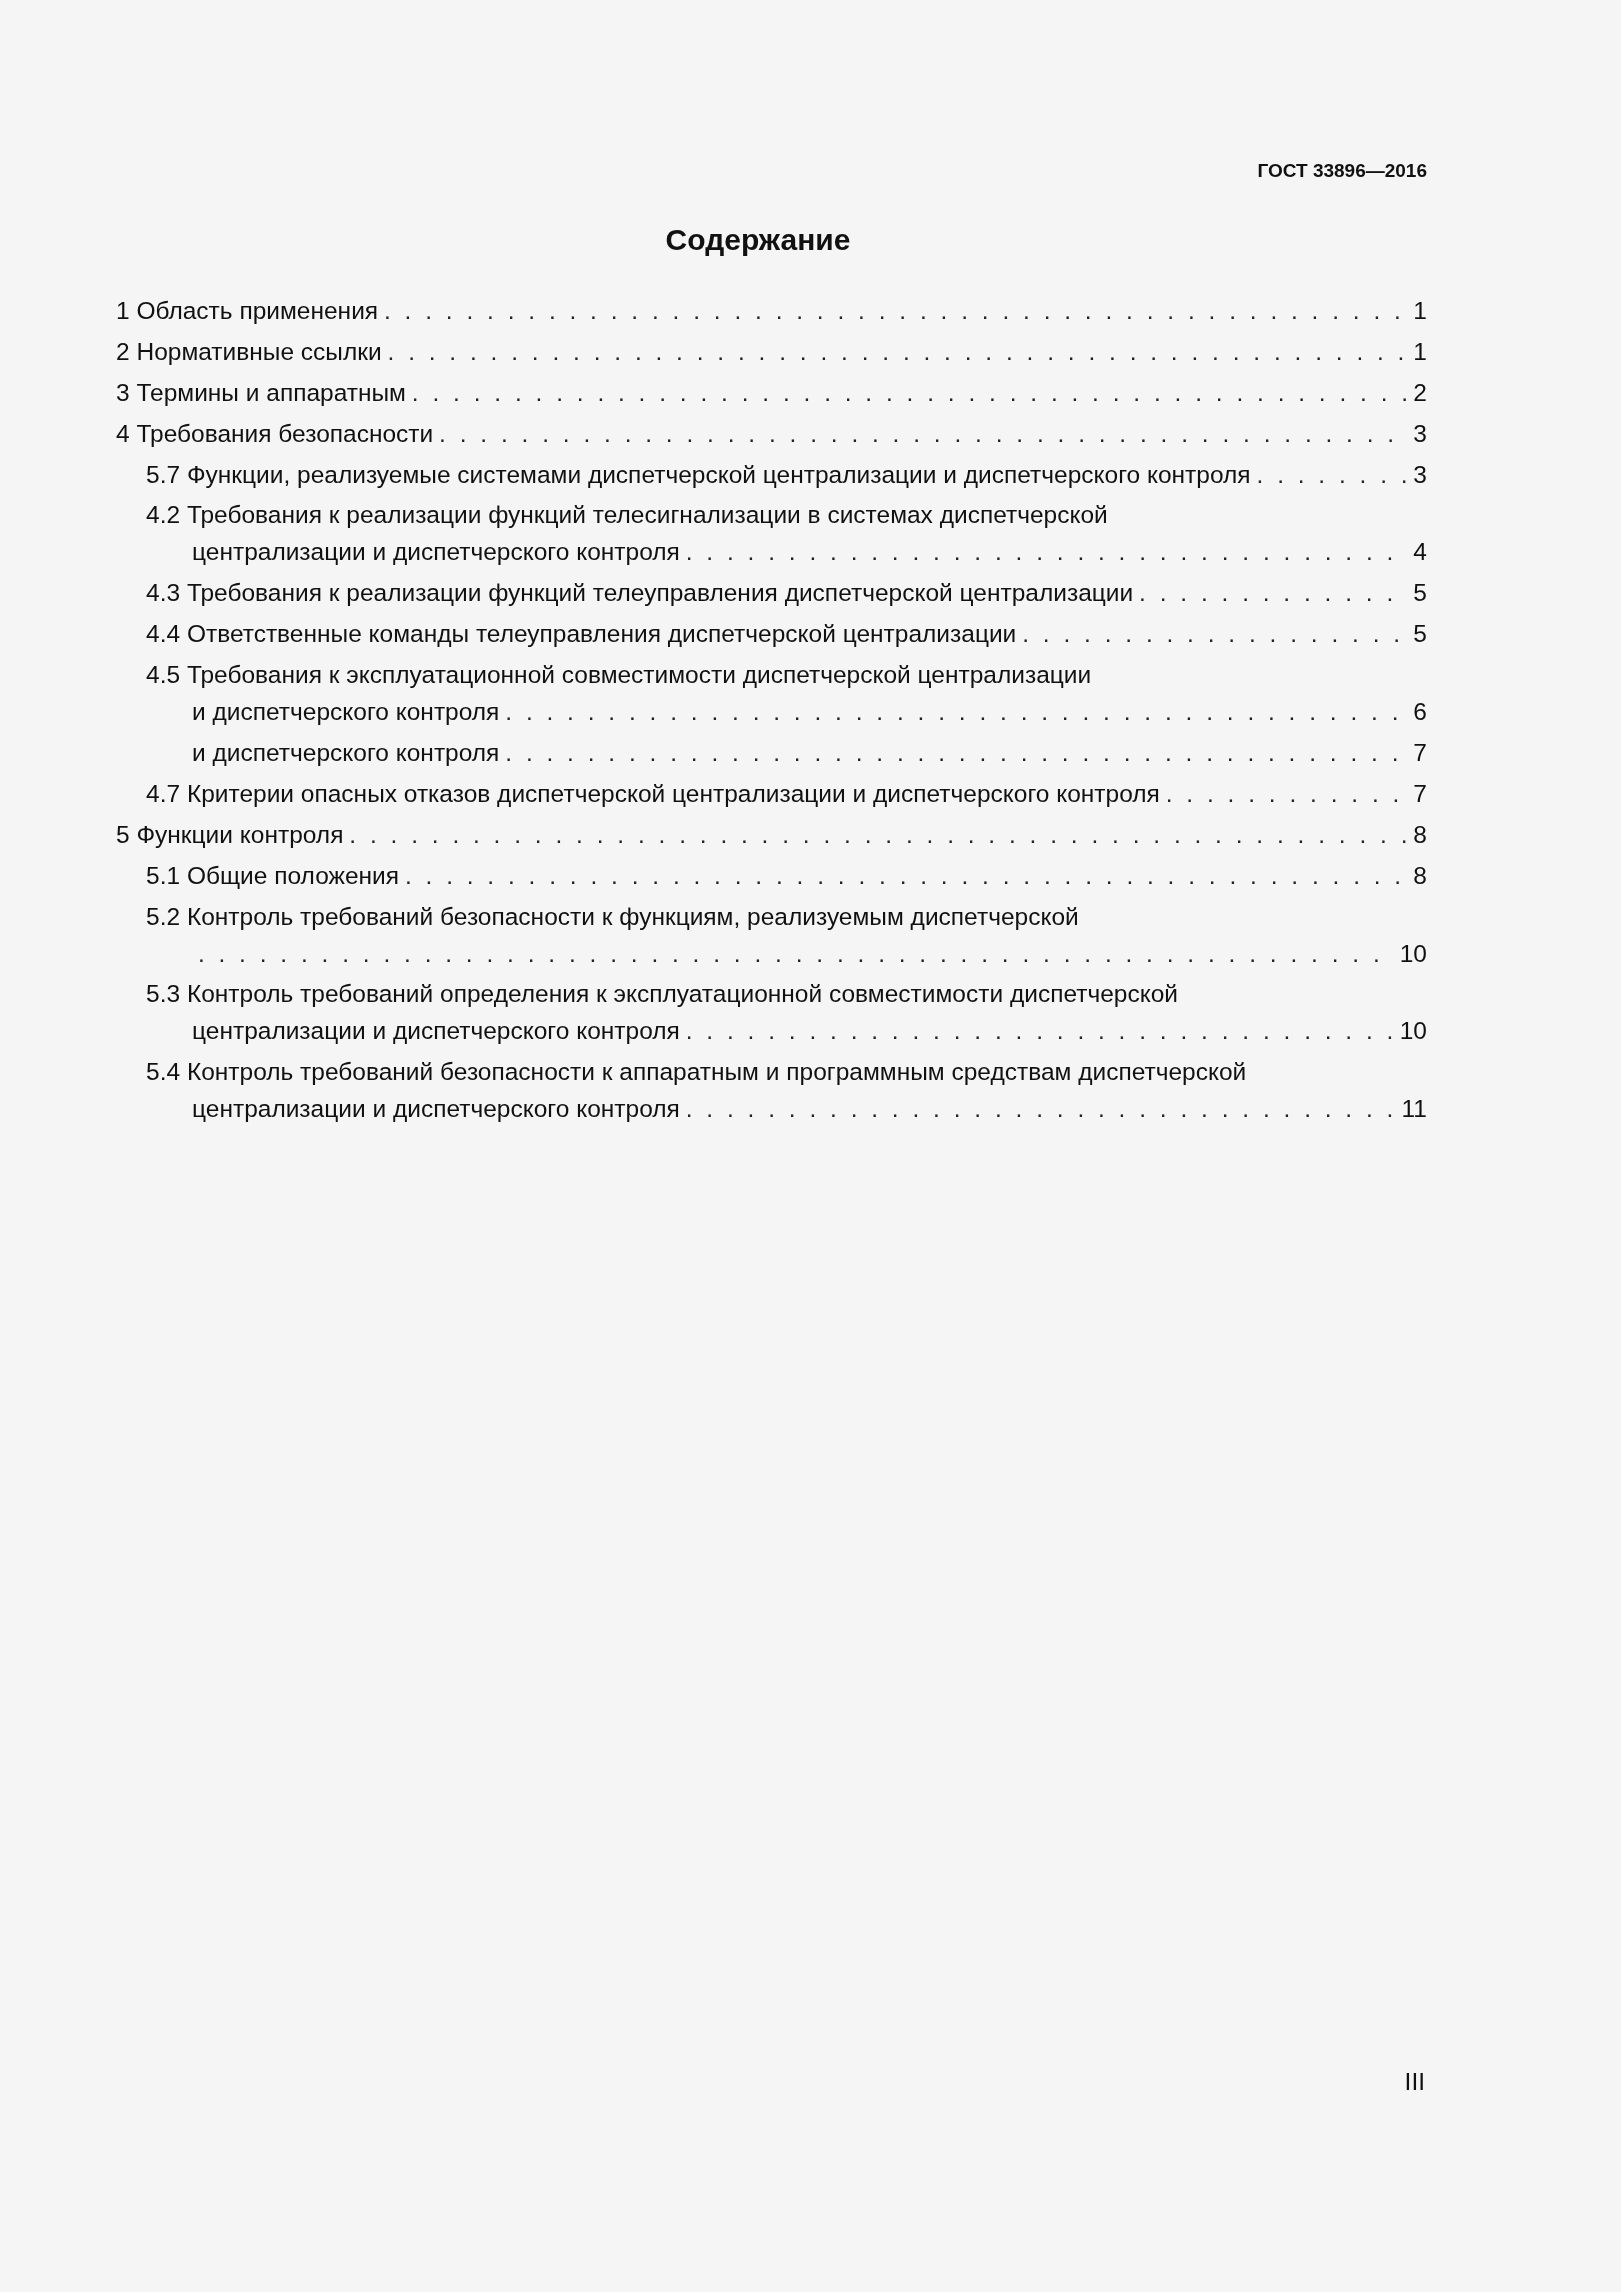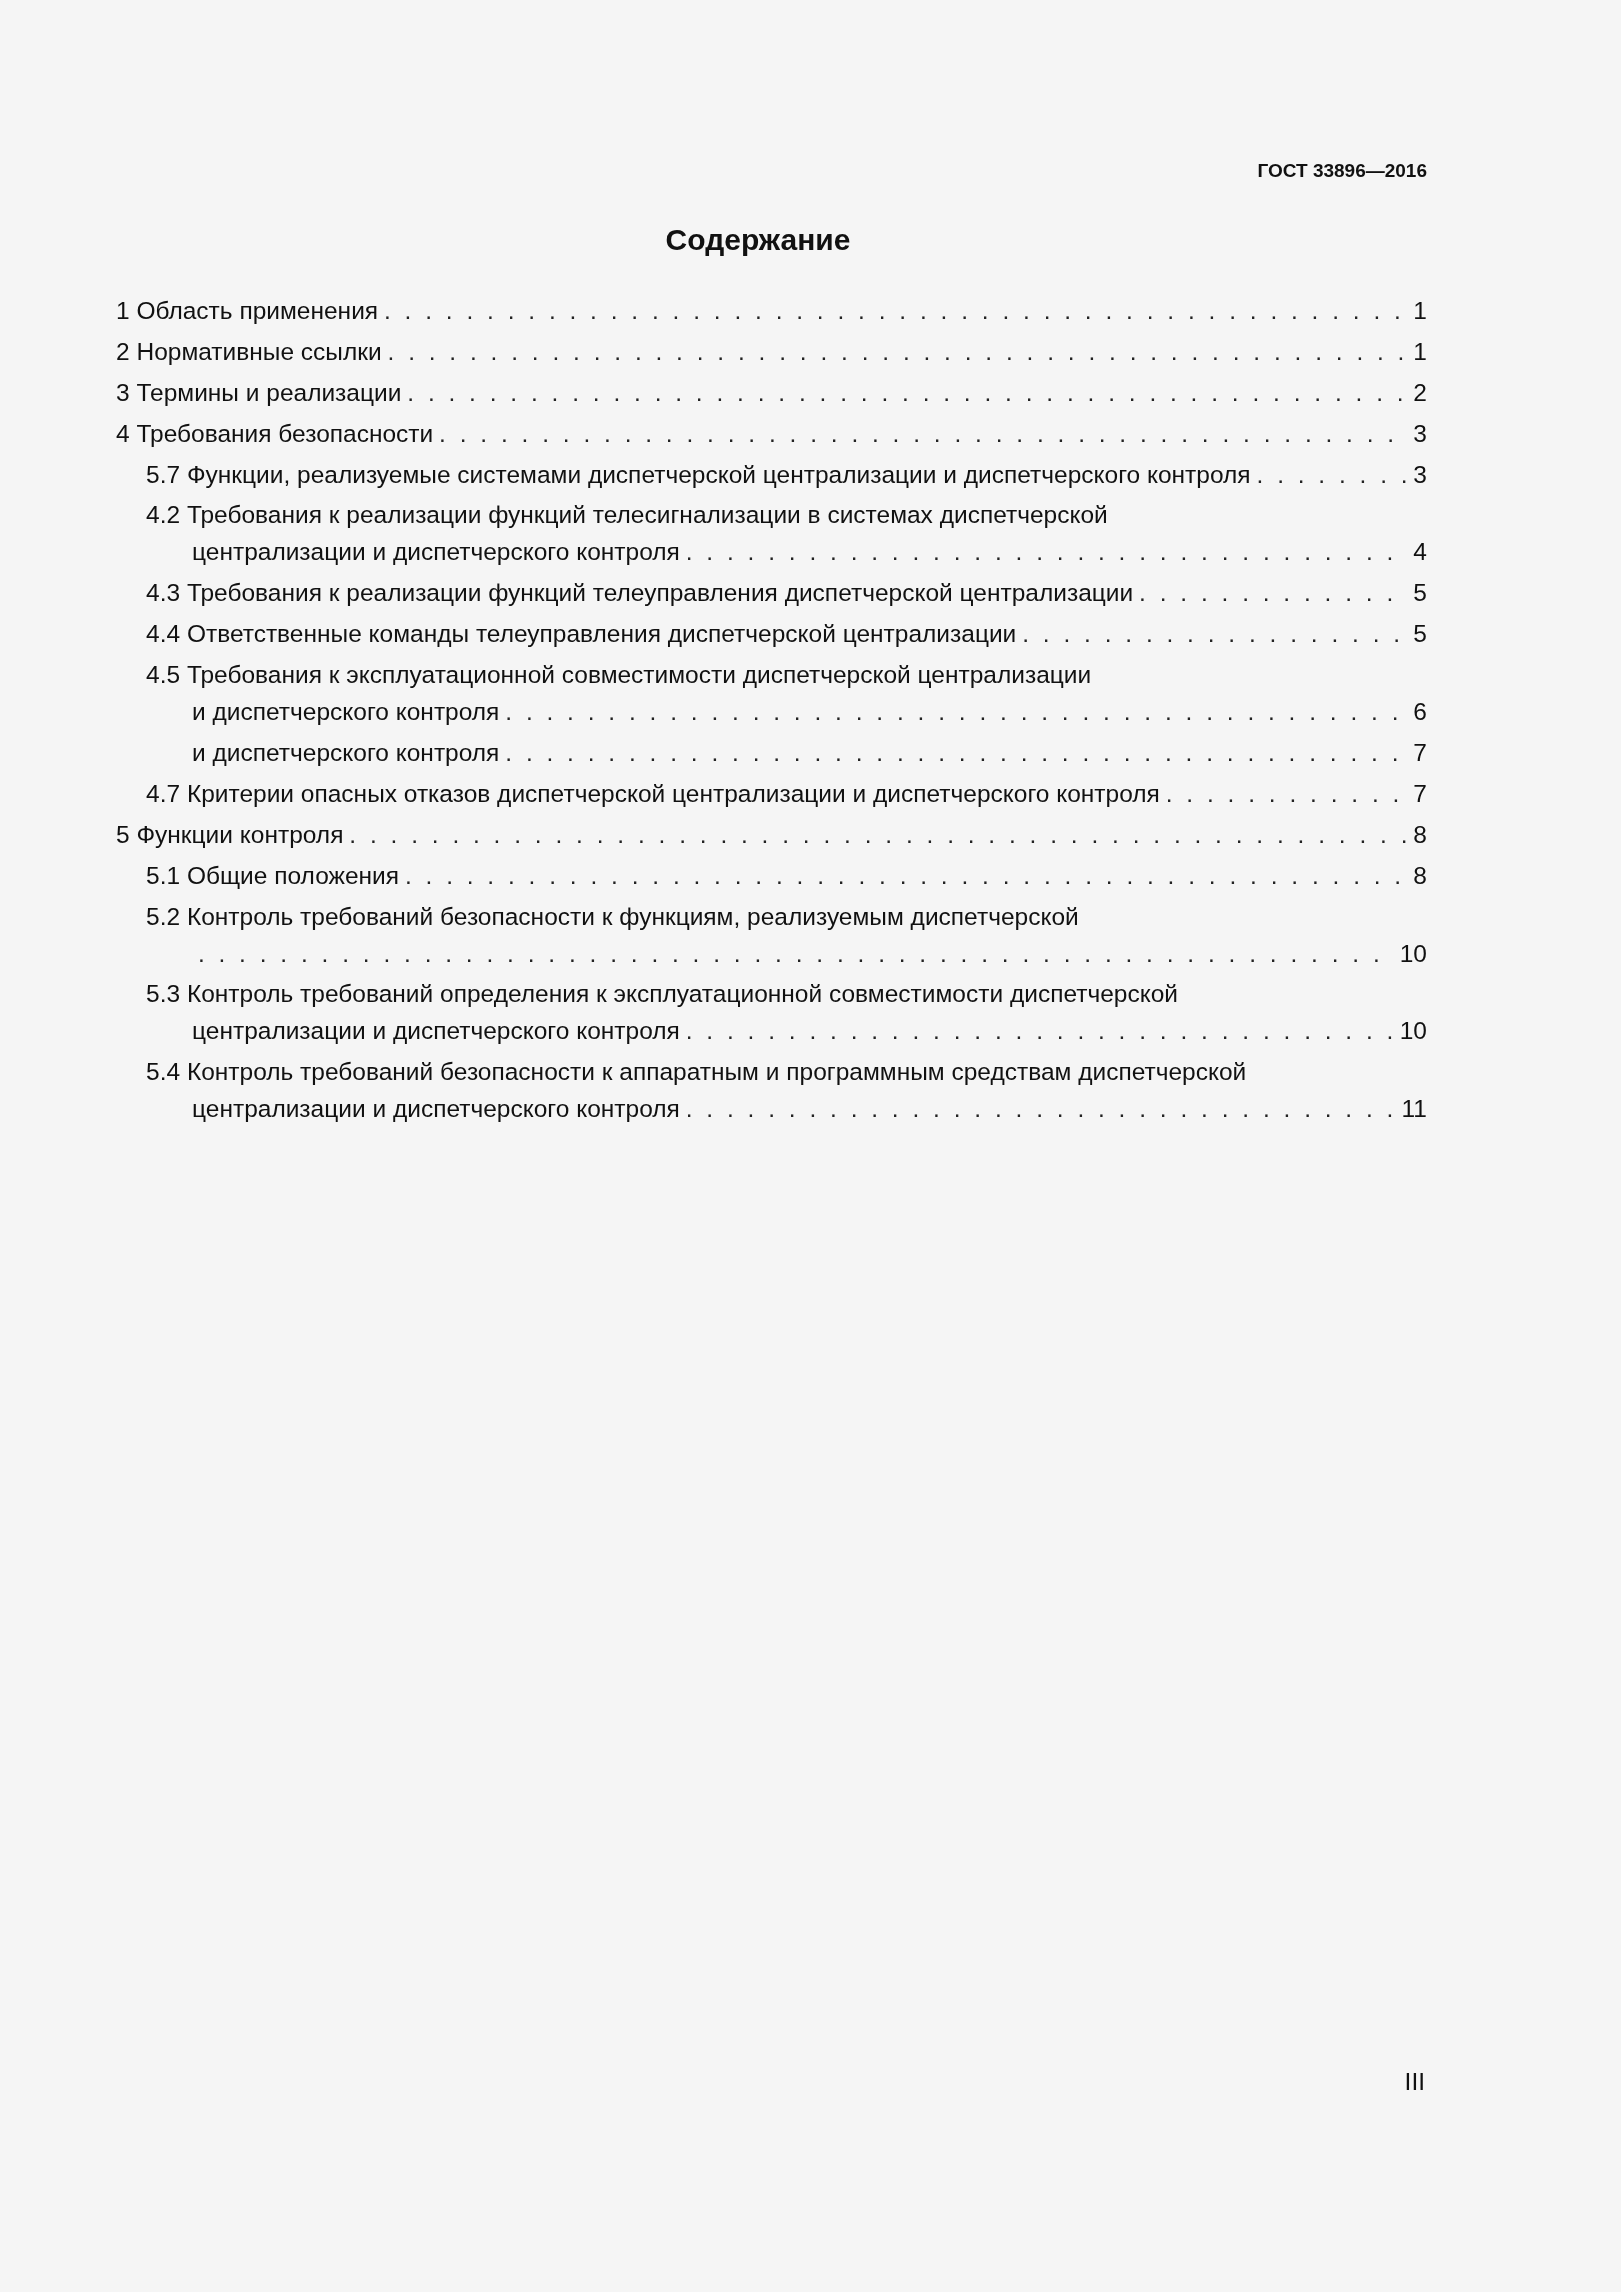--- a/index.html
+++ b/index.html
@@ -61,21 +61,21 @@
     <div class="line">
       <span class="txt"><span>2</span> <span>Нормативные ссылки</span></span>
       <span class="dots">. . . . . . . . . . . . . . . . . . . . . . . . . . . . . . . . . . . . . . . . . . . . . . . . . . . . . . . . . . . . . . . . . . . . . . . . . . . . . . . . . . . . . . . . . . . . . . . . . . . . . . .</span>
       <span class="pg">1</span>
     </div>
   </div>
   <div class="gap"></div>
 
   <div class="entry l1">
     <div class="line">
-      <span class="txt"><span>3</span> <span>Термины и реализации</span></span>
+      <span class="txt"><span>3</span> <span>Термины и аппаратным</span></span>
       <span class="dots">. . . . . . . . . . . . . . . . . . . . . . . . . . . . . . . . . . . . . . . . . . . . . . . . . . . . . . . . . . . . . . . . . . . . . . . . . . . . . . . . . . . . . . . . . . . . . . . . . . . . . . .</span>
       <span class="pg">2</span>
     </div>
   </div>
   <div class="gap"></div>
 
   <div class="entry l1">
     <div class="line">
       <span class="txt"><span>4</span> <span>Требования безопасности</span></span>
       <span class="dots">. . . . . . . . . . . . . . . . . . . . . . . . . . . . . . . . . . . . . . . . . . . . . . . . . . . . . . . . . . . . . . . . . . . . . . . . . . . . . . . . . . . . . . . . . . . . . . . . . . . . . . .</span>

